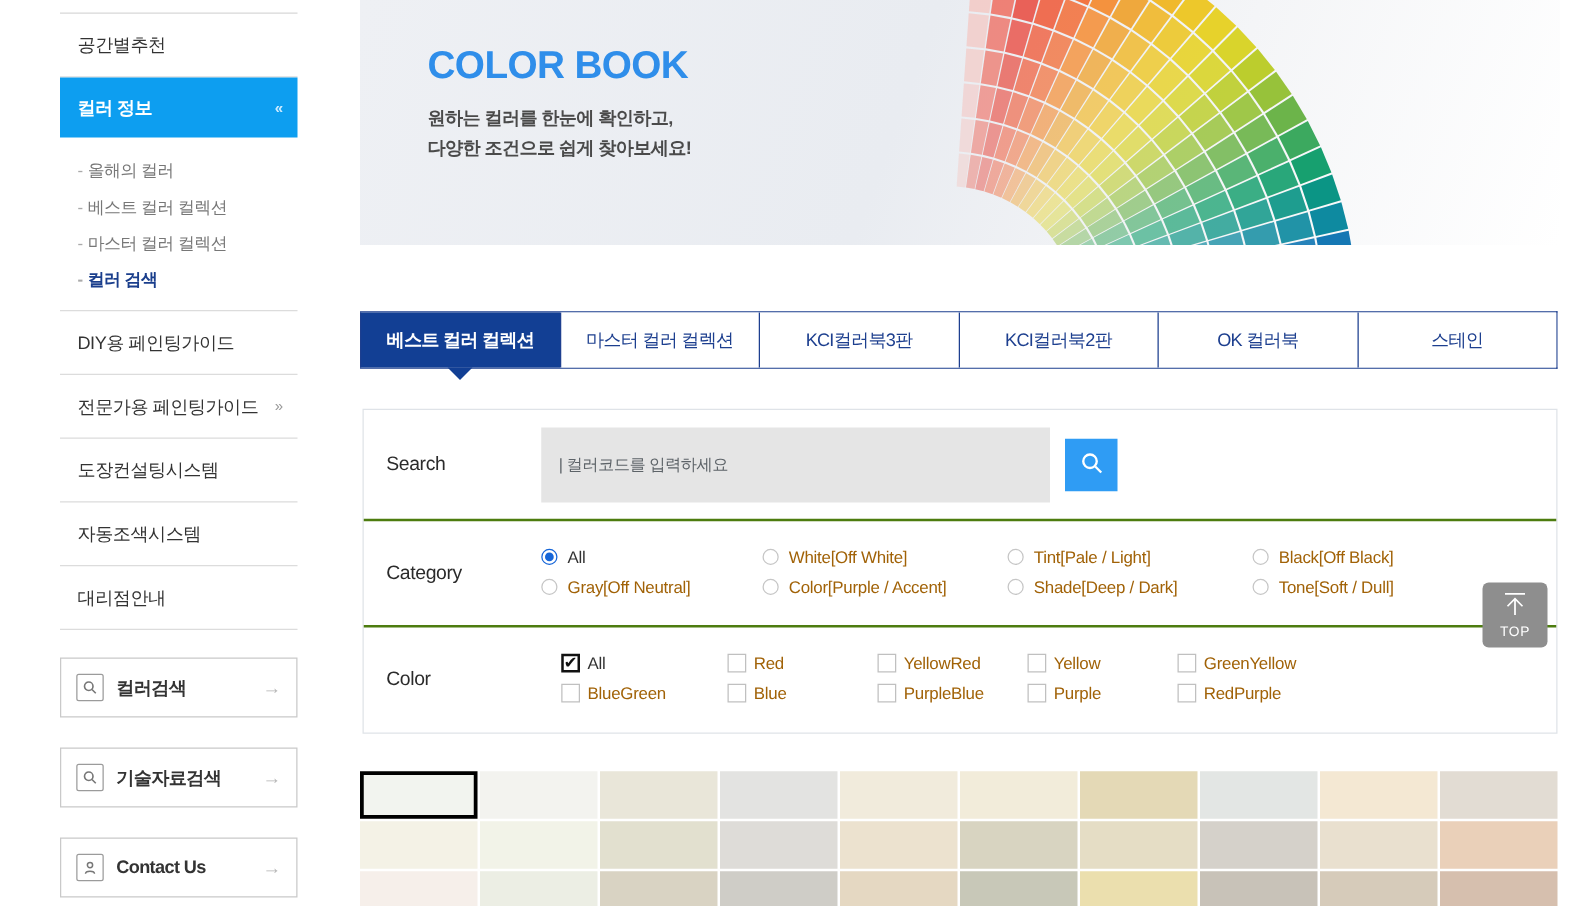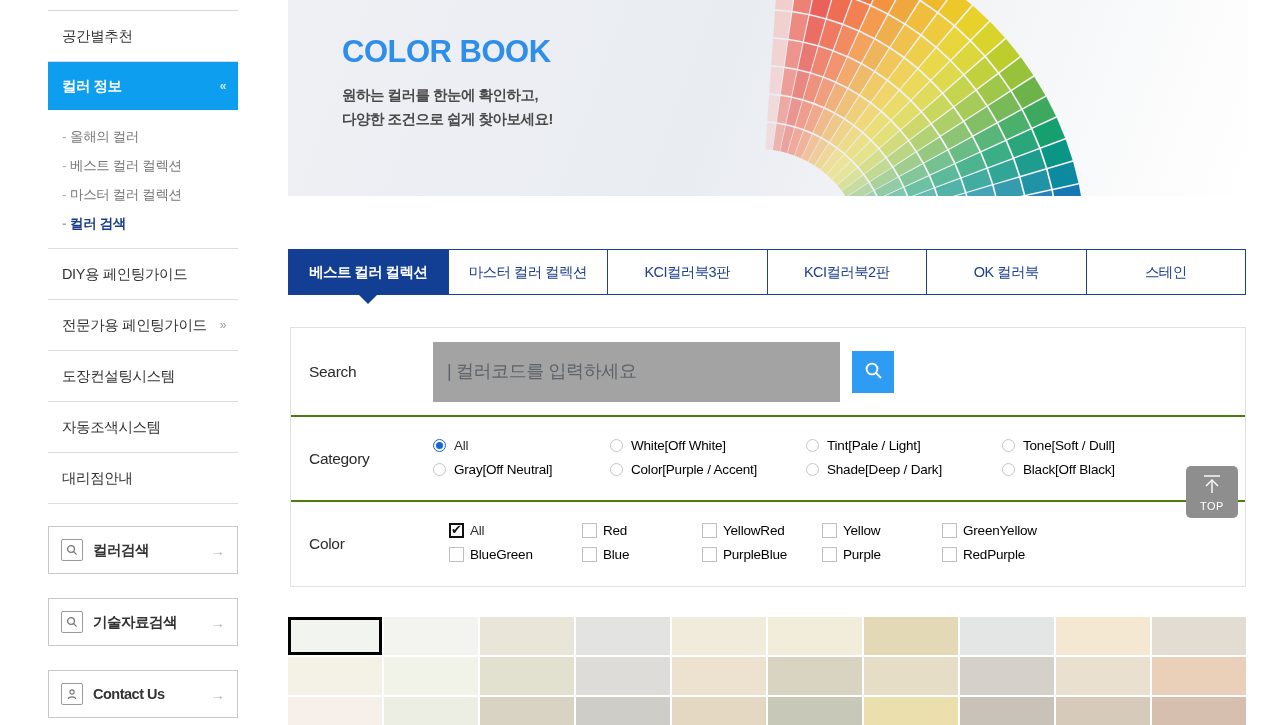--- a/index.html
+++ b/index.html
@@ -110,36 +110,36 @@
   .prow .plabel {
     width: 142px; padding-left: 18px; font-size: 15.5px; color: #2b2b2b;
     letter-spacing: -0.3px;
   }
   #row-search { height: 89px; }
   #row-cat { height: 85px; }
   #row-color { height: 83px; gap: 16px; }
 
   .searchbox { display: flex; align-items: center; }
   .searchbox input {
-    width: 407px; height: 60px; background: #a3a3a3; border: none; outline: none;
-    padding: 0 14px; font-size: 18px; color: #4a4a4a;
+    width: 407px; height: 60px; background: #e5e5e5; border: none; outline: none;
+    padding: 0 14px; font-size: 13px; color: #4a4a4a;
     font-family: "Liberation Sans", sans-serif; letter-spacing: -0.4px;
   }
   .searchbox input::placeholder { color: #5d6368; }
   .searchbtn {
     width: 42px; height: 42px; background: #2f9cf4; border: none; margin-left: 12px;
     display: flex; align-items: center; justify-content: center; cursor: pointer;
   }
 
   .optgrid { display: flex; flex: 1; }
   .optcol { width: 177px; }
   .optcol.wide { width: 196px; }
   .opt {
     display: flex; align-items: center; height: 22px; margin-bottom: 2px;
-    font-size: 13.5px; color: #000000; cursor: pointer; letter-spacing: -0.2px;
+    font-size: 13.5px; color: #a16207; cursor: pointer; letter-spacing: -0.2px;
   }
   .opt.sel { color: #333; }
   .radio {
     width: 13px; height: 13px; border-radius: 50%; border: 1px solid #c6c6c6;
     background: #fff; margin-right: 8px; flex: none; position: relative;
   }
   .radio.on { border-color: #1565d8; }
   .radio.on::after {
     content: ''; position: absolute; left: 2px; top: 2px;
     width: 7px; height: 7px; border-radius: 50%; background: #1565d8;
@@ -519,25 +519,25 @@
               <span>Tint[Pale / Light]</span>
             </div>
             <div class="opt">
               <span class="radio"></span>
               <span>Shade[Deep / Dark]</span>
             </div>
           </div>
           <div class="optcol wide">
             <div class="opt">
               <span class="radio"></span>
+              <span>Black[Off Black]</span>
+            </div>
+            <div class="opt">
+              <span class="radio"></span>
               <span>Tone[Soft / Dull]</span>
-            </div>
-            <div class="opt">
-              <span class="radio"></span>
-              <span>Black[Off Black]</span>
             </div>
           </div>
         </div>
       </div>
 
       <div class="prow" id="row-color">
         <div class="plabel">Color</div>
         <div class="optgrid">
           <div class="ccol c1">
             <div class="opt sel">

